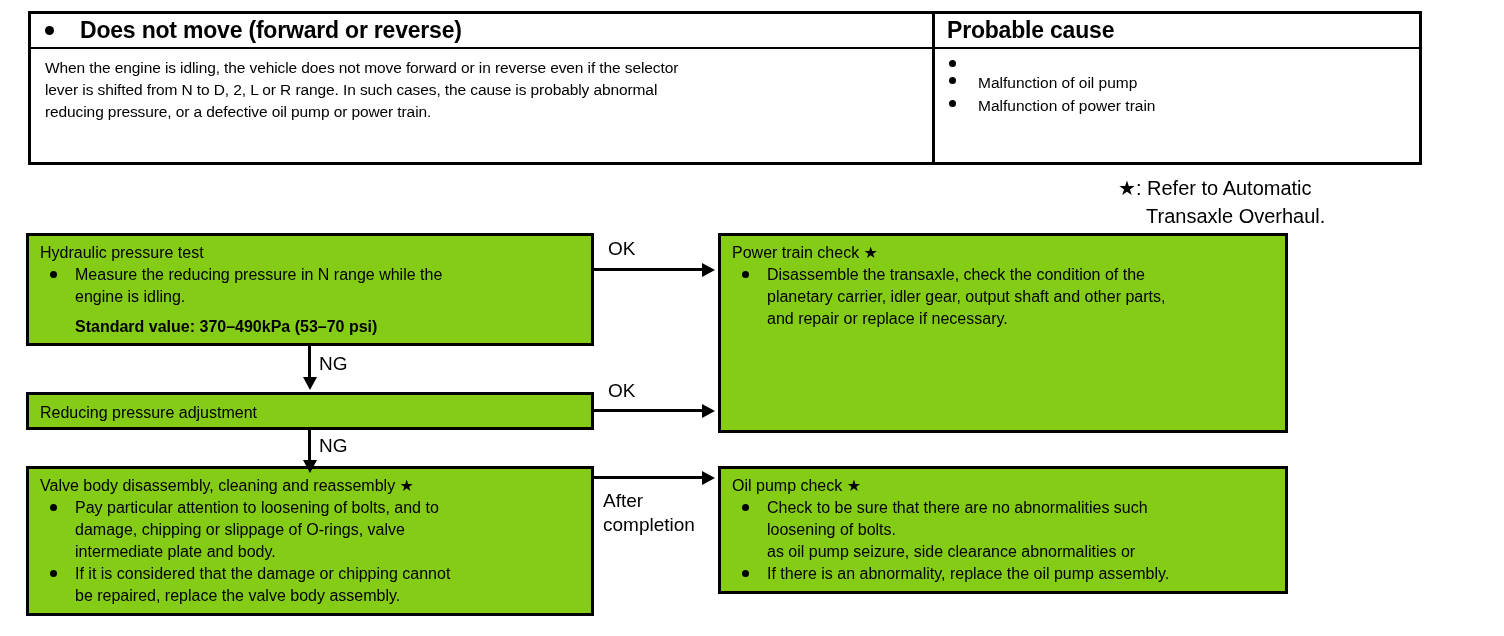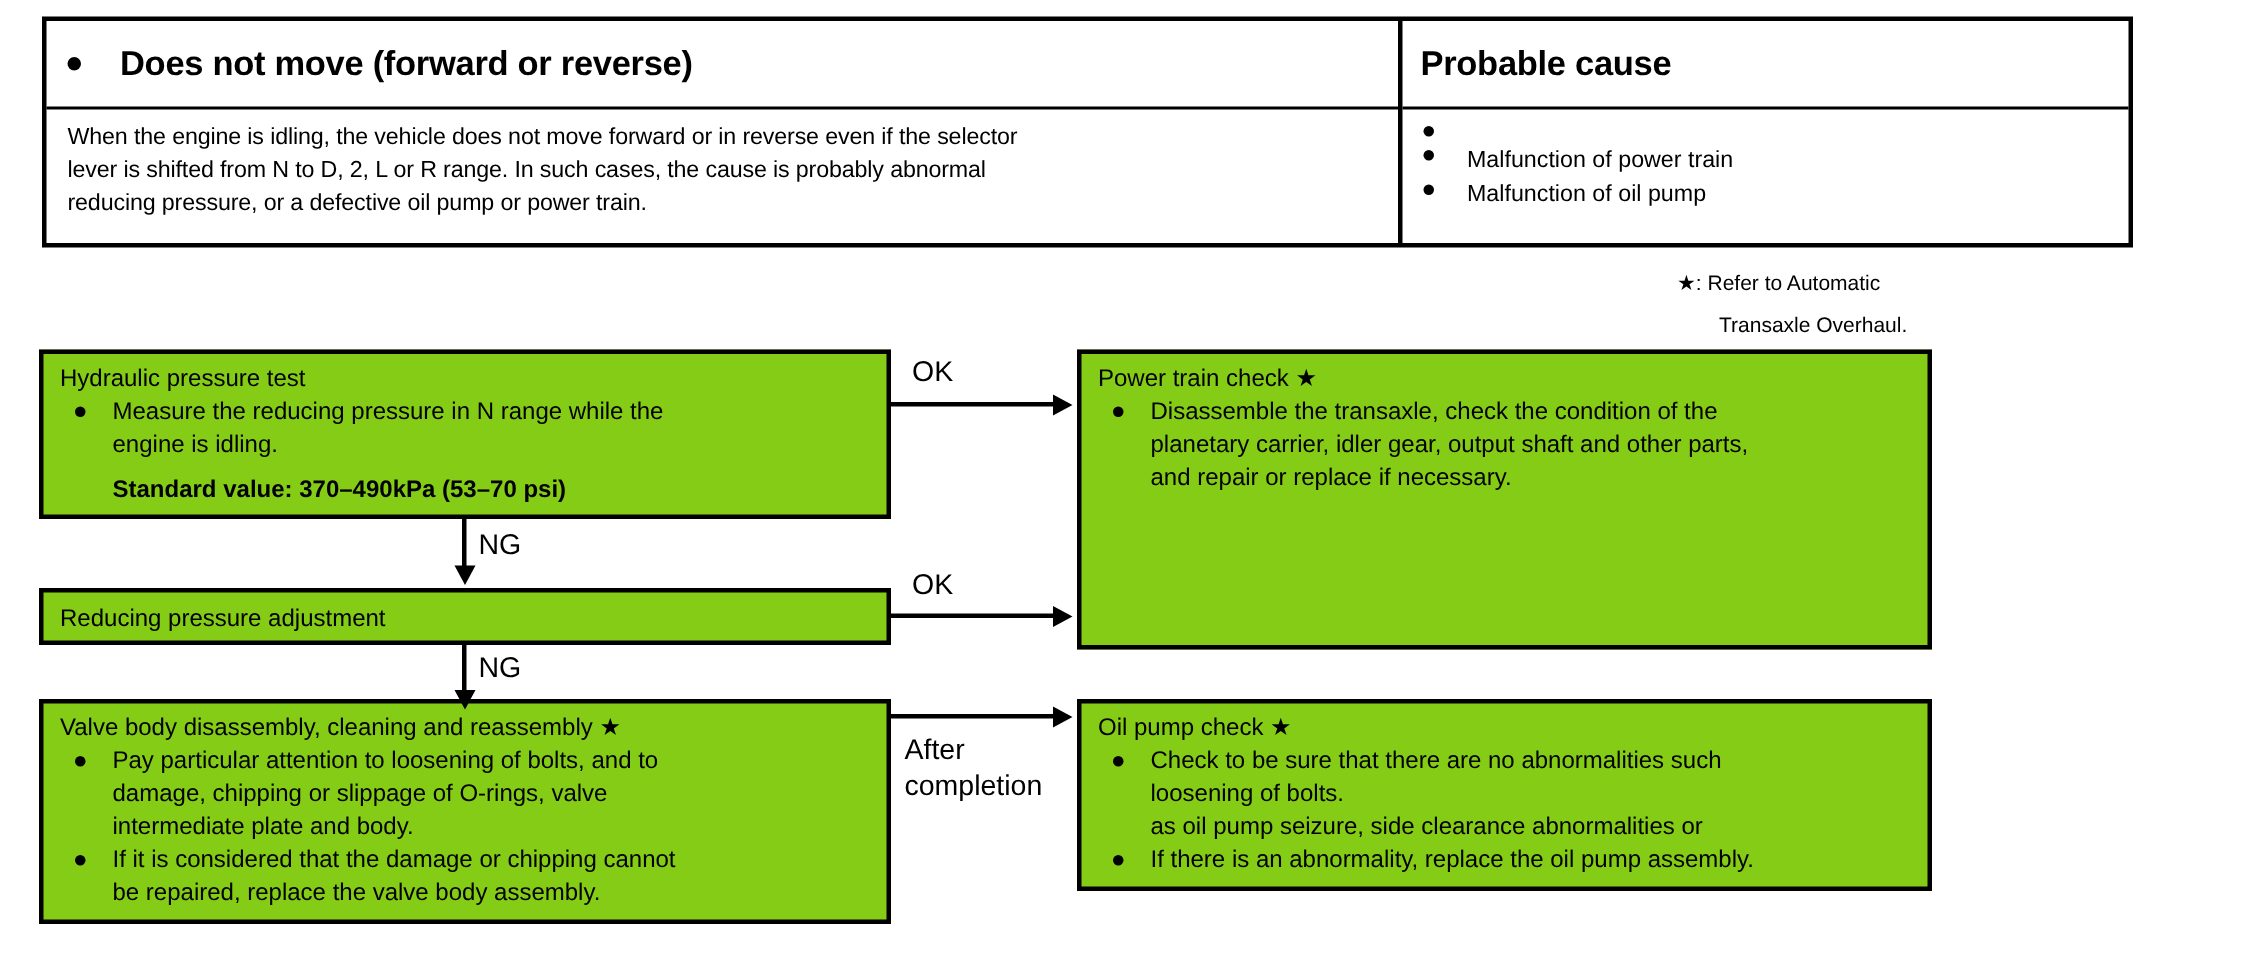--- a/index.html
+++ b/index.html
@@ -34,21 +34,21 @@
     display: flex;
     flex-direction: column;
   }
   .tbl-col-right {
     flex: 1;
     box-sizing: border-box;
     display: flex;
     flex-direction: column;
   }
   .tbl-head {
-    height: 59px;
+    height: 35px;
     box-sizing: border-box;
     border-bottom: 2px solid #000;
     display: flex;
     align-items: center;
     padding-left: 14px;
   }
   .tbl-head-right {
     padding-left: 12px;
   }
   .head-bullet {
@@ -97,21 +97,21 @@
     position: relative;
     top: -4px;
   }
 
   
   .footnote {
     position: absolute;
     left: 1118px;
     top: 174px;
     width: 300px;
-    font-size: 14px;
+    font-size: 20px;
     line-height: 28px;
   }
   .footnote .fn-l2 { padding-left: 28px; }
 
   
   .fbox {
     position: absolute;
     border: 3px solid #000;
     box-sizing: border-box;
     background: #84cc16;
@@ -206,25 +206,25 @@
     <div class="tbl-head tbl-head-right">
       <span class="head-text">Probable cause</span>
     </div>
     <div class="tbl-body">
       <ul class="cause-list">
         <li class="cause-item">
           <span class="dot"></span>
         </li>
         <li class="cause-item">
           <span class="dot"></span>
-          <span>Malfunction of power train</span>
+          <span>Malfunction of oil pump</span>
         </li>
         <li class="cause-item">
           <span class="dot"></span>
-          <span>Malfunction of oil pump</span>
+          <span>Malfunction of power train</span>
         </li>
       </ul>
     </div>
   </div>
 </div>
 
 <div class="footnote">
   <div class="fn-l1">★: Refer to Automatic</div>
   <div class="fn-l2">Transaxle Overhaul.</div>
 </div>

